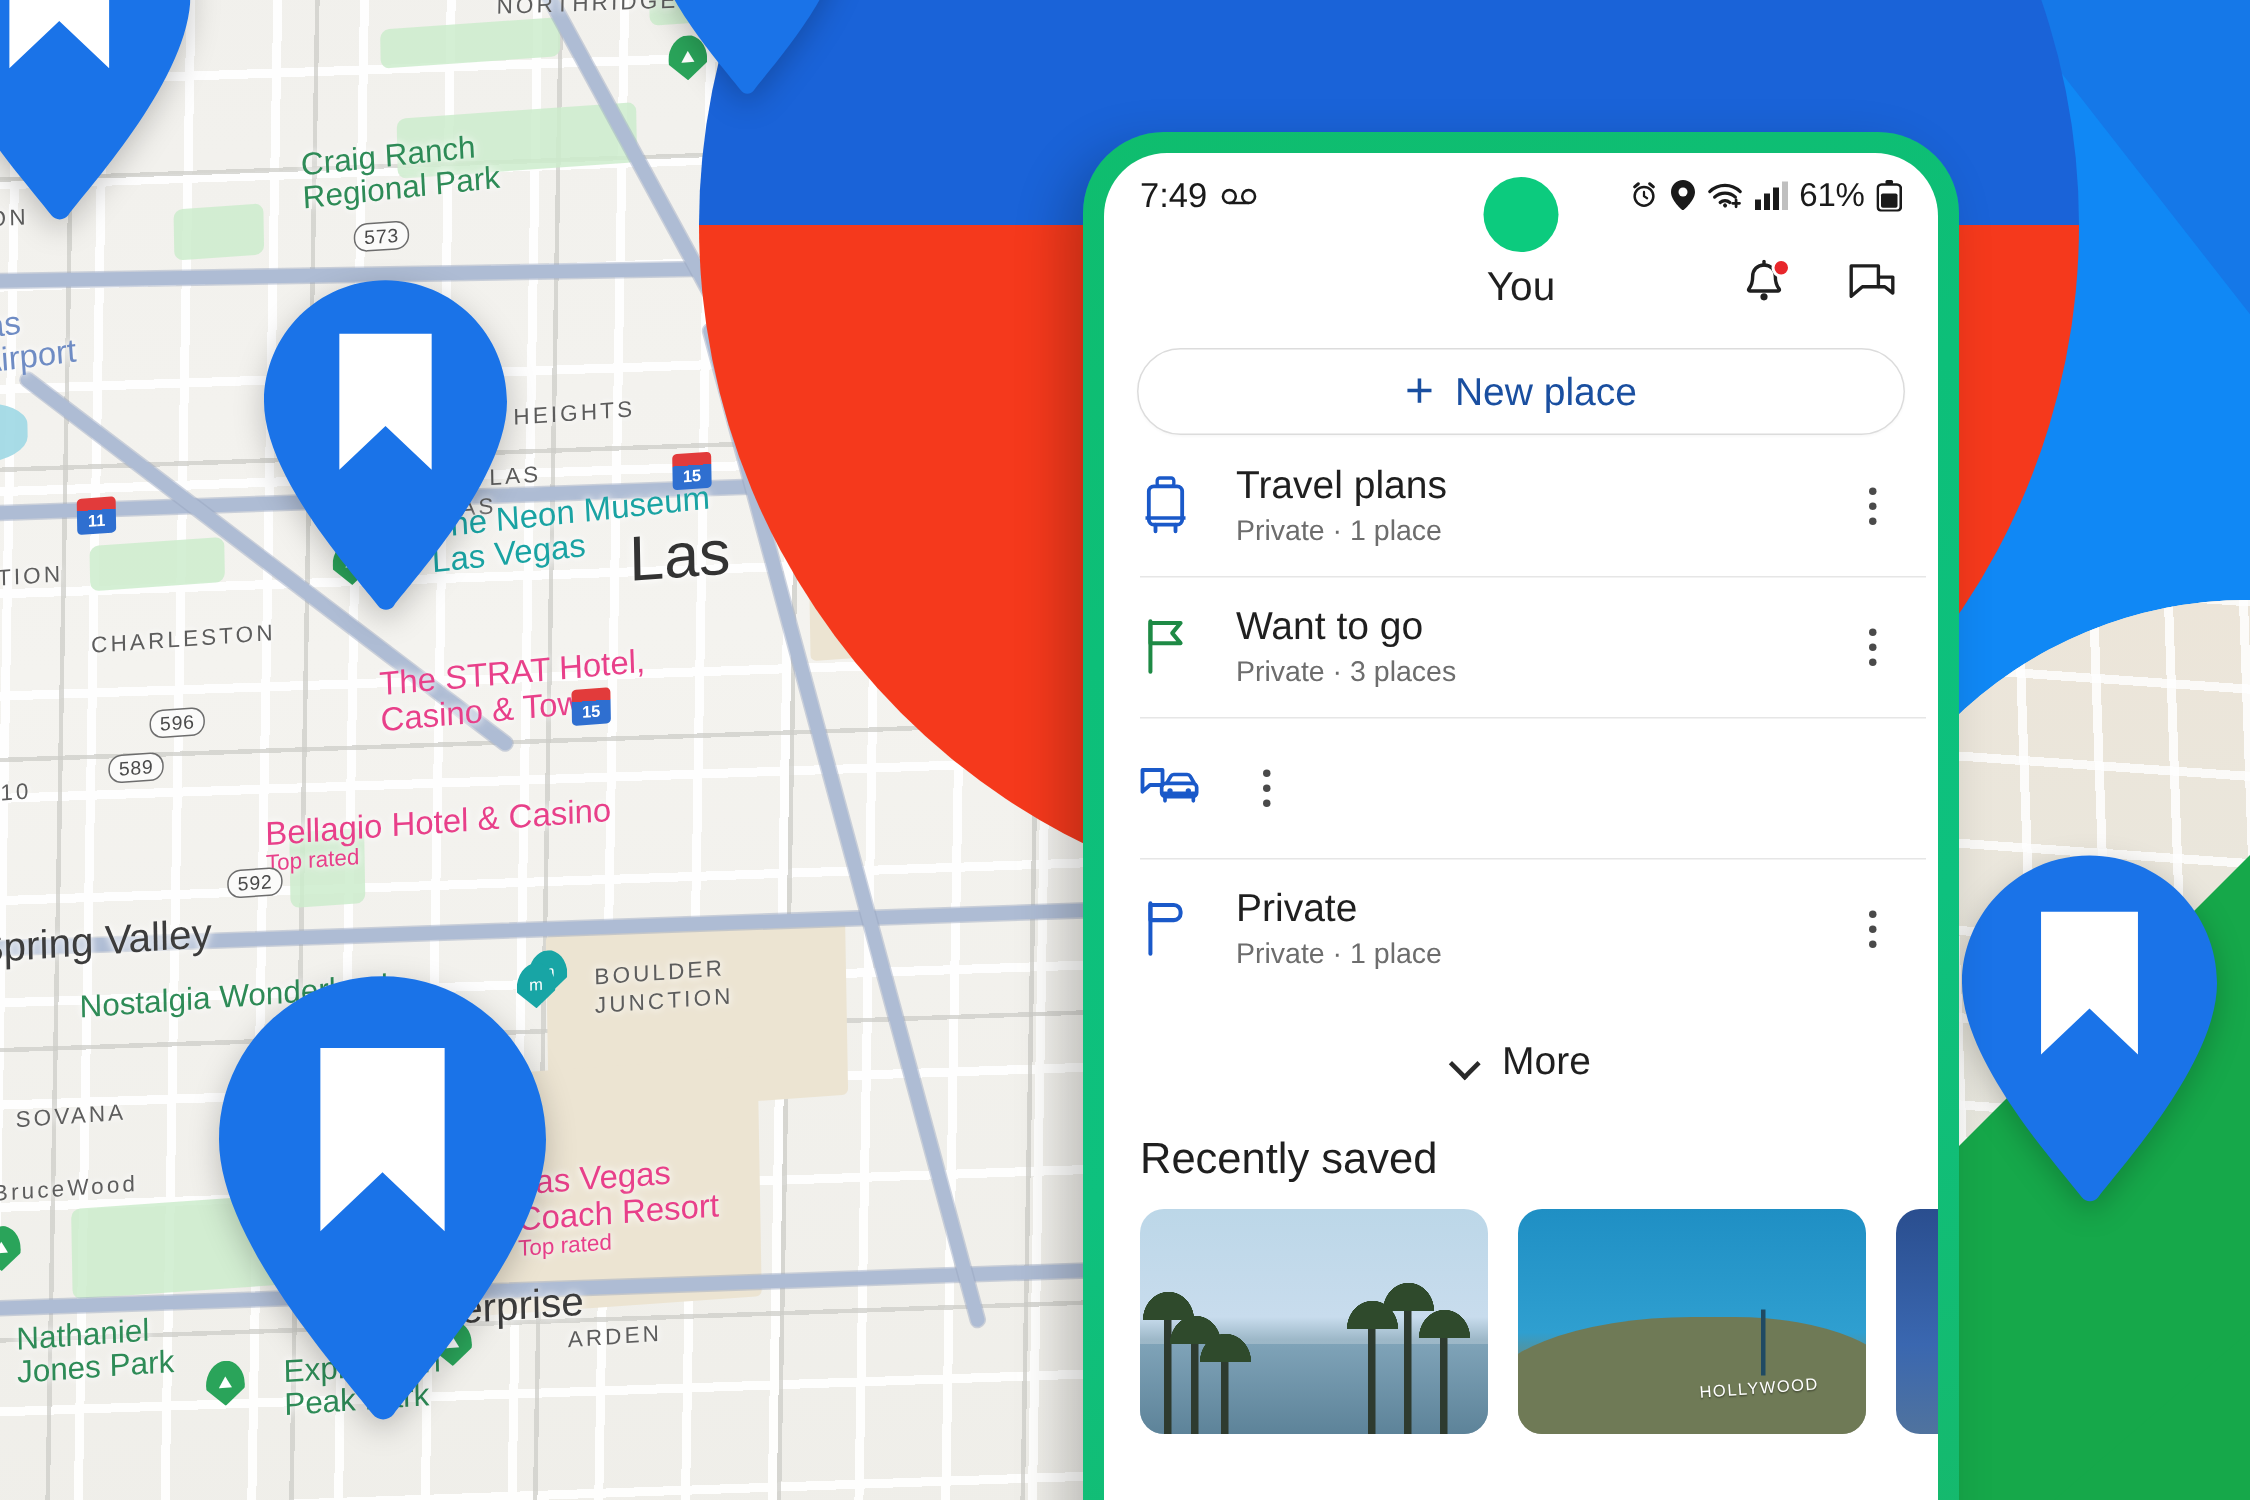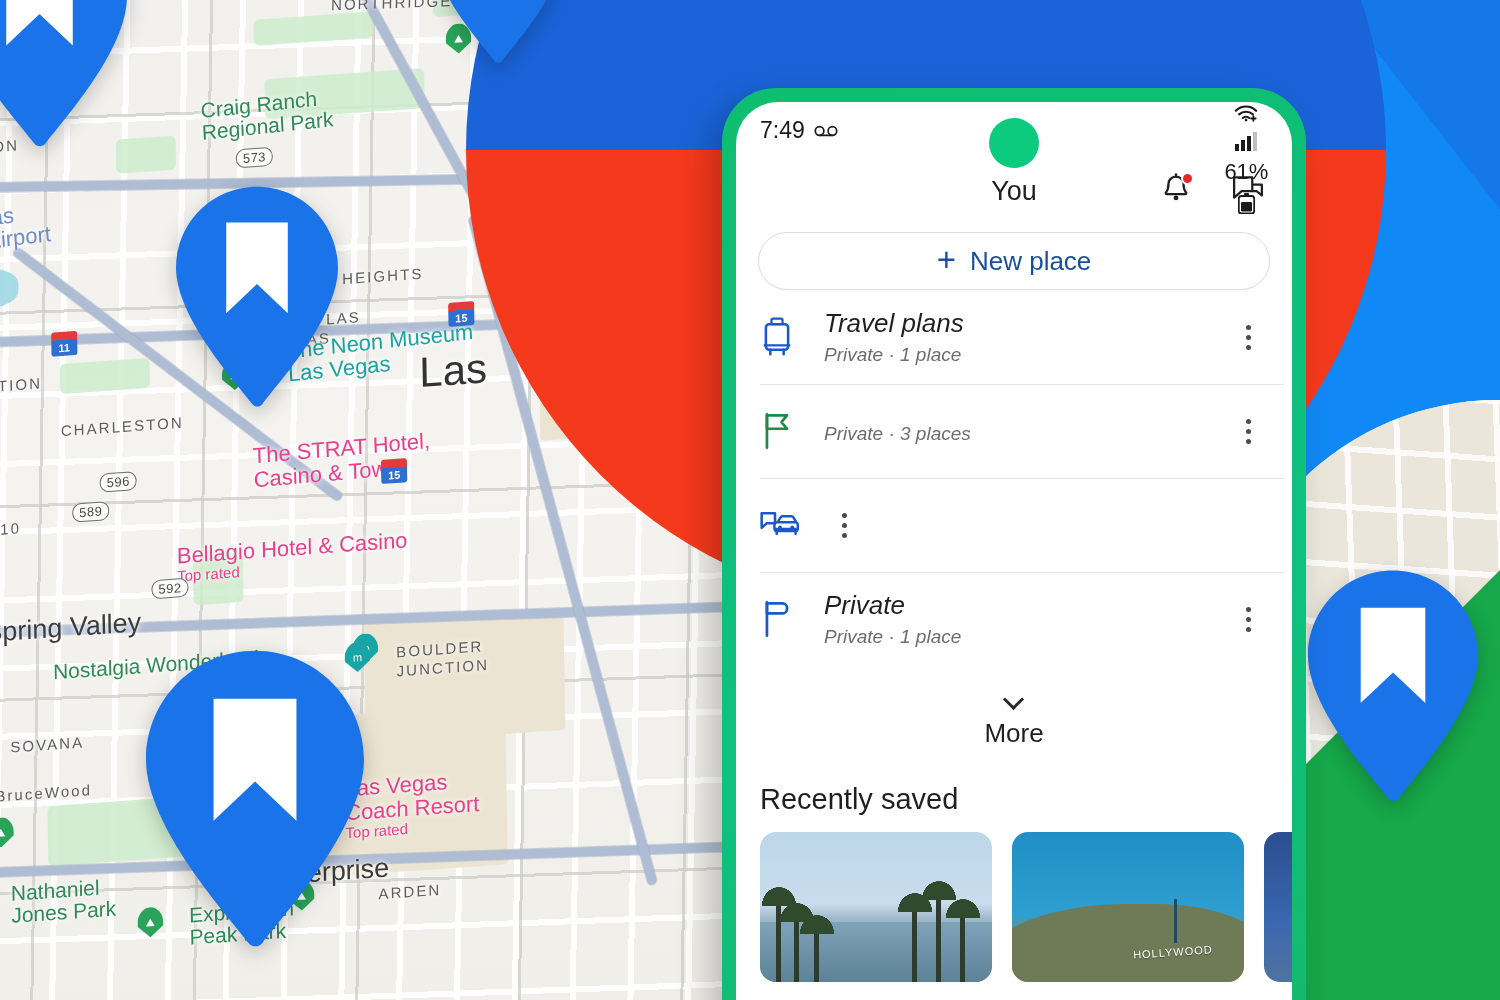--- a/index.html
+++ b/index.html
@@ -214,21 +214,21 @@
 
   
   .statusbar {
     position:relative;
     height: 56px;
     display:flex; align-items:center;
     padding: 0 24px;
     color:#1a1a1a;
   }
   .sb-left { display:flex; align-items:center; gap:9px; font-size:23px; font-weight:400; }
-  .sb-right { margin-left:auto; display:flex; align-items:center; gap:8px; font-size:21px;flex-direction:column; }
+  .sb-right { margin-left:auto; display:flex; align-items:center; gap:8px; font-size:21px; }
   .sb-right svg { display:block; }
   .batt-txt { font-size:22px; letter-spacing:-.2px; }
 
   
   .appbar {
     display:flex; align-items:center;
     height: 66px;
     padding: 0 26px;
     position:relative;
   }
@@ -269,21 +269,21 @@
     box-shadow: 0 1px 2px rgba(0,0,0,.03);
   }
   .newlist .plus { font-size:33px; line-height:1; font-weight:300; color:#1a4fa0; position:relative; top:-2px;}
 
   .section-title {
     font-size:29px;
     color:#1f1f1f;
     padding: 30px 24px 8px 24px;
   }
 
-  .list { padding: 0 0 0 0; font-style: italic; }
+  .list { padding: 0 0 0 0; }
   .list-item {
     display:flex; align-items:center;
     padding: 14px 24px 14px 24px;
     min-height: 94px;
     cursor:pointer;
     position:relative;
   }
   .list-item + .list-item::before {
     content:"";
     position:absolute; left:24px; right:8px; top:0;
@@ -300,21 +300,20 @@
   }
   .li-more i { display:block; width:5px; height:5px; border-radius:50%; background:#4a4a4a; }
 
   .more-row {
     display:flex; align-items:center; justify-content:center;
     gap:14px;
     padding: 26px 0 10px 0;
     font-size:26px;
     color:#1f1f1f;
     cursor:pointer;
-    flex-direction:column;
   }
   .chev {
     width:20px; height:12px;
     position:relative;
   }
   .chev::before {
     content:"";
     position:absolute; left:2px; top:0;
     width:12px; height:12px;
     border-right:3px solid #2a2a2a;
@@ -625,20 +624,21 @@
         </div>
 
         <div class="list-item">
           <div class="li-icon">
             <svg width="34" height="38" viewBox="0 0 30 34">
               <path d="M6 2v30" stroke="#1e8a45" stroke-width="2.4" stroke-linecap="round"></path>
               <path d="M6 3h18l-5 6 5 6H6z" fill="none" stroke="#1e8a45" stroke-width="2.4" stroke-linejoin="round"></path>
             </svg>
           </div>
           <div class="li-text">
+            <div class="li-title">Want to go</div>
             <div class="li-sub">Private · 3 places</div>
           </div>
           <div class="li-more">
               <i></i>
               <i></i>
               <i></i>
             </div>
         </div>
 
         <div class="list-item">

